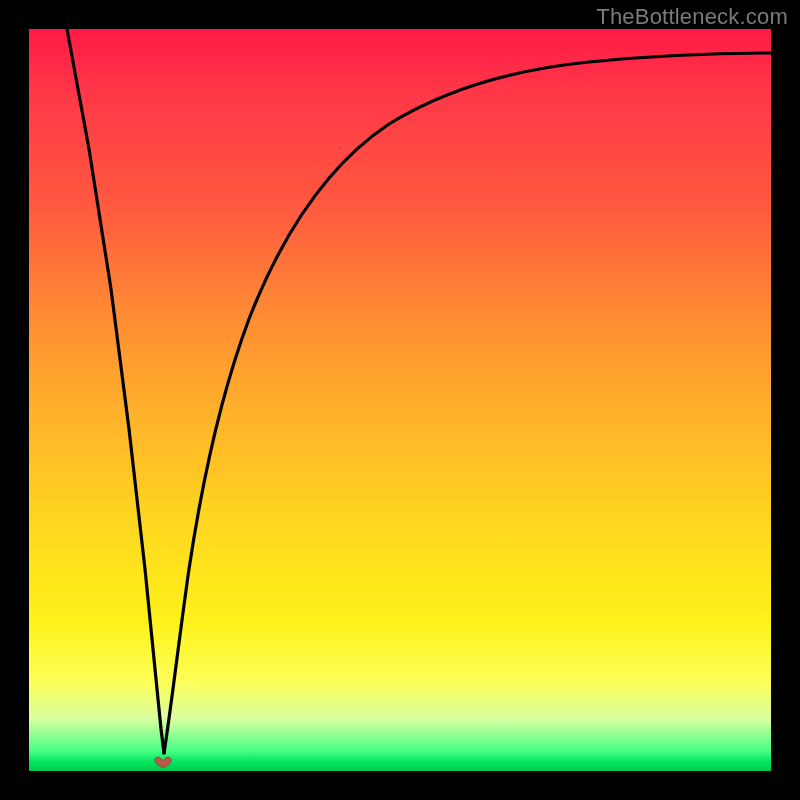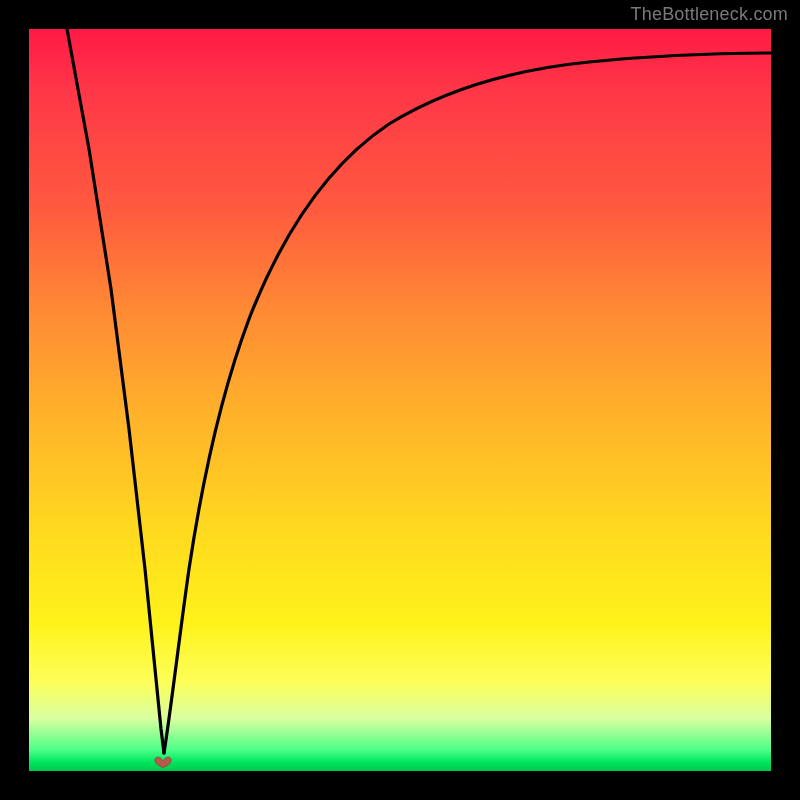--- a/index.html
+++ b/index.html
@@ -4,21 +4,21 @@
   <style>
     * { margin: 0; padding: 0; box-sizing: border-box; }
     html, body { width: 800px; height: 800px; overflow: hidden; }
     body { background: #000; position: relative; }
 
     .attribution {
       position: absolute;
       top: 4px; right: 12px;
       color: #7a7a7a;
       font-family: Arial, Helvetica, sans-serif;
-      font-size: 18px; font-weight: 400;
+      font-size: 22px; font-weight: 400;
       letter-spacing: .2px;
       z-index: 3;
     }
 
     .plot-frame {
       position: absolute;
       left: 29px; top: 29px;
       width: 742px; height: 742px;
       background: #000;
     }

